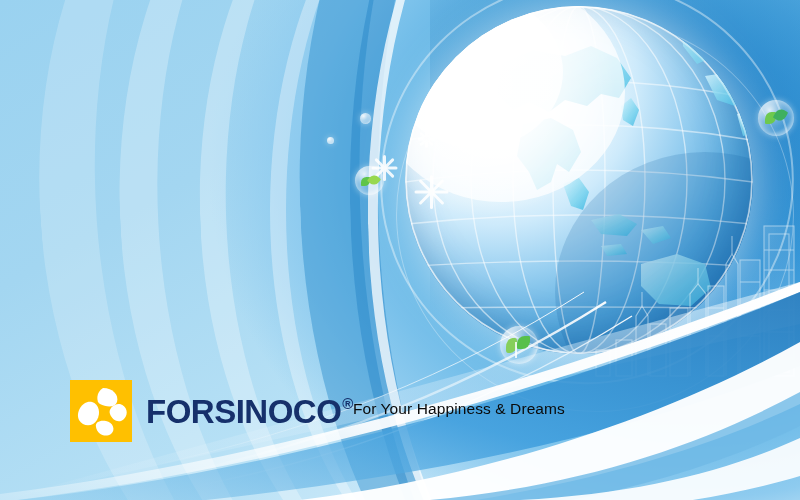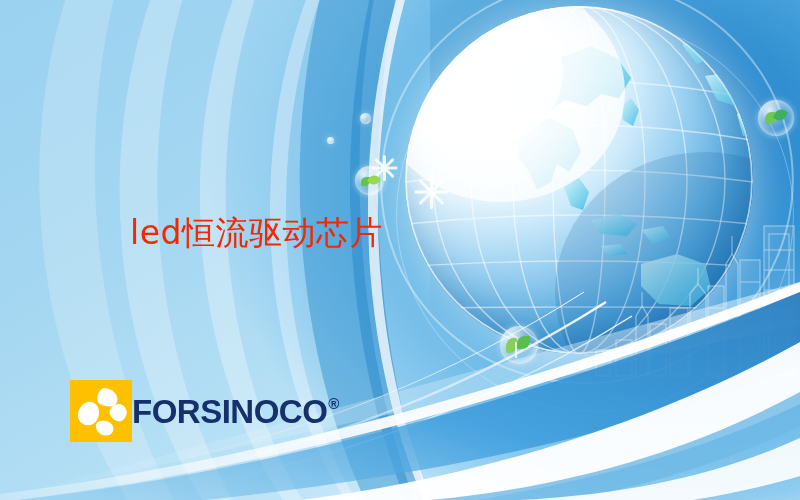--- a/index.html
+++ b/index.html
@@ -204,20 +204,21 @@
     align-items: center;
   }
   .logo-mark {
     width: 62px; height: 62px;
     background: #ffc000;
     position: relative;
     flex: 0 0 auto;
   }
   .logo-mark svg { position: absolute; inset: 0; }
   .logo-text {
+    margin-left: 14px;
     display: flex;
   }
   .logo-name {
     color: #16306b;
     font-size: 33px;
     font-weight: bold;
     line-height: 1;
     letter-spacing: -0.5px;
     display: flex;
     align-items: flex-start;
@@ -444,35 +445,35 @@
     <div style="position:absolute; left:15px; top:16px; width:2px; height:16px; background:rgba(255,255,255,0.8);"></div>
   </div>
   <div class="bubble" style="left:758px; top:100px; width:36px; height:36px;">
     <div class="leaf" style="left:7px; top:12px; width:11px; height:12px; background:#6ec94e;"></div>
     <div class="leaf" style="left:17px; top:9px; width:11px; height:12px; background:#3fb05f; transform:rotate(30deg);"></div>
   </div>
   <div class="bubble" style="left:360px; top:113px; width:11px; height:11px;"></div>
   <div class="bubble" style="left:327px; top:137px; width:7px; height:7px;"></div>
 
   <div class="headline">
-    <span>led恒流驱动芯片</span>
   </div>
 
   <div class="logo">
     <div class="logo-mark">
       <svg viewBox="0 0 62 62" width="62" height="62" aria-hidden="true">
         <g fill="#ffffff">
           <path d="M33 8 C43 8, 49 15, 47 22 C45 28, 36 27, 30 24 C26 22, 26 12, 33 8 Z"></path>
           <path d="M50 24 C57 26, 59 34, 54 39 C49 44, 42 40, 40 34 C38 29, 44 23, 50 24 Z"></path>
           <path d="M36 41 C43 42, 46 50, 41 54 C35 58, 27 54, 26 47 C25 42, 30 40, 36 41 Z"></path>
           <path d="M22 22 C29 24, 31 33, 27 40 C23 47, 13 47, 9 40 C5 32, 13 20, 22 22 Z"></path>
         </g>
       </svg>
     </div>
     <div class="logo-text">
       <div class="logo-name">
         <span>FORSINOCO</span>
         <span class="logo-reg">®</span>
       </div>
+      <div class="logo-tag">For Your Happiness &amp; Dreams</div>
     </div>
   </div>
 
 </div>
 
 </body></html>

